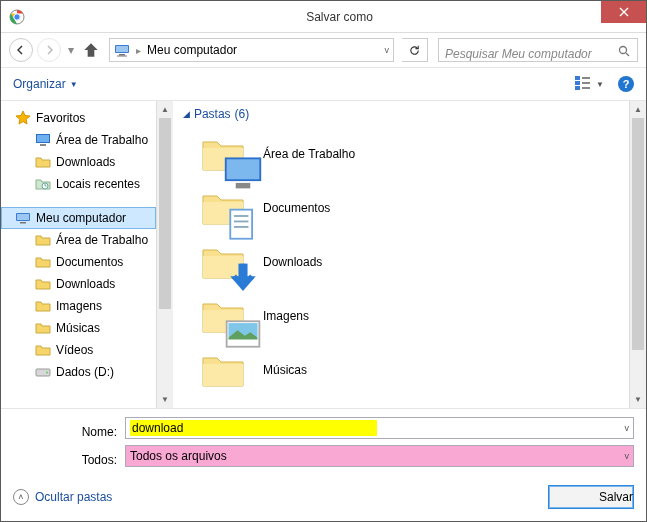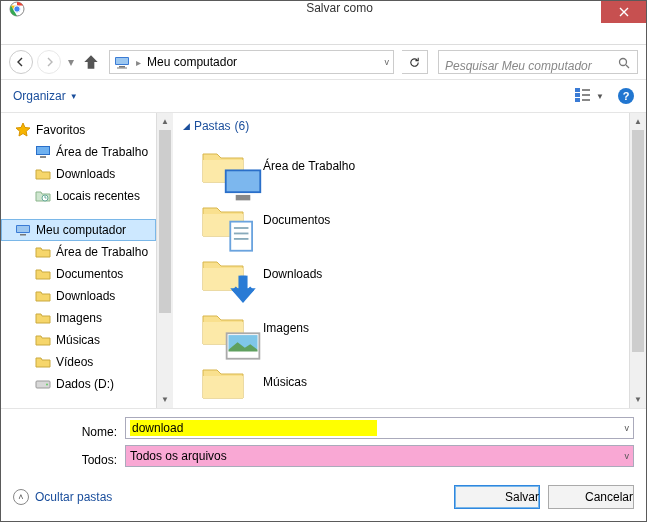--- a/index.html
+++ b/index.html
@@ -1,18 +1,18 @@
 <!DOCTYPE html>
 <html><head>
 <meta charset="utf-8">
 <style>
 * { box-sizing: border-box; margin: 0; padding: 0; font-family: "Segoe UI", Tahoma, sans-serif; font-size: 12px; }
 body { background: #ccc; width: 647px; height: 522px; overflow: hidden; }
 .dialog { width: 647px; height: 522px; background: #fff; border: 1px solid #5a5a5a; display: flex; flex-direction: column; }
-.titlebar { height: 44px; background: #fff; display: flex; position: relative; border-bottom: 1px solid #ddd; }
+.titlebar { height: 32px; background: #fff; display: flex; align-items: center; position: relative; border-bottom: 1px solid #ddd; }
 .titlebar .chrome-icon { width: 16px; height: 16px; margin: 0 8px; }
 .titlebar .title { flex: 1; text-align: center; color: #333; font-size: 12px; }
 .closebtn { width: 45px; height: 22px; background: #c75050; color: #fff; display: flex; align-items: center; justify-content: center; position: absolute; right: 0; top: 0; }
 .closebtn svg { width: 10px; height: 10px; }
 .navrow { height: 34px; display: flex; align-items: center; padding: 4px 8px; gap: 4px; }
 .navbtn { width: 24px; height: 24px; border: 1px solid #ccc; border-radius: 50%; display: flex; align-items: center; justify-content: center; background: #fff; }
 .navbtn.disabled { opacity: .45; }
 .navbtn svg { width: 10px; height: 10px; }
 .smallarrow { width: 12px; display: flex; align-items: center; justify-content: center; color: #888; }
 .uparrow { width: 20px; height: 20px; display: flex; align-items: center; justify-content: center; }
@@ -357,18 +357,15 @@
 
   <div class="footer">
     <div class="hide">
       <span class="circ">˄</span>
       <span>Ocultar pastas</span>
     </div>
     <div class="spacer"></div>
     <div class="btn default">
         <span>Salvar</span>
       </div>
-    <div class="btn">
-        <span>Cancelar</span>
-      </div>
   </div>
 
 </div>
 
 </body></html>

